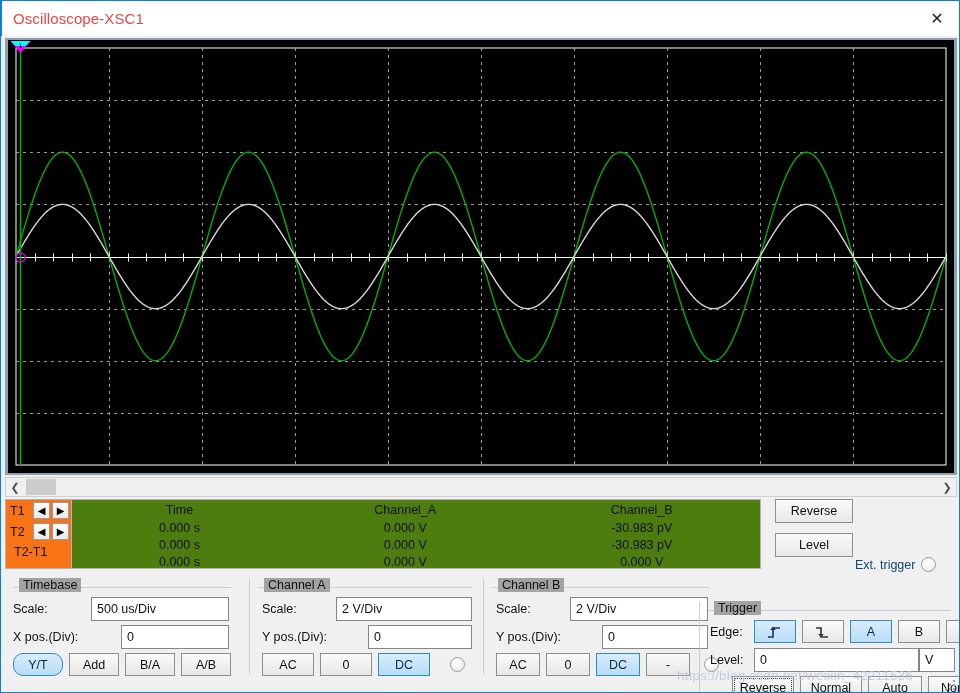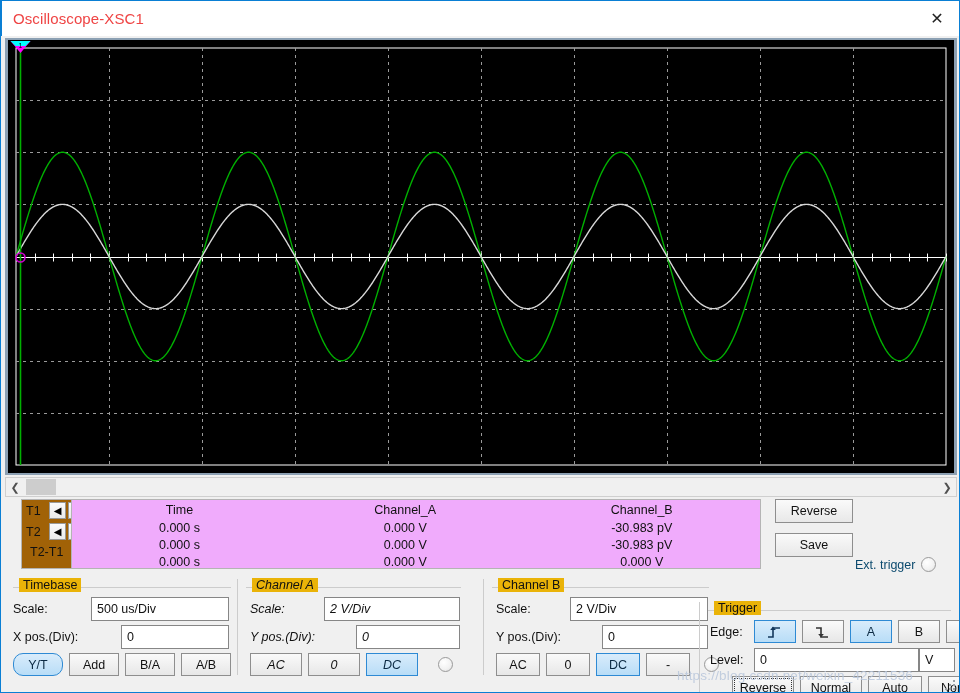--- a/index.html
+++ b/index.html
@@ -80,44 +80,44 @@
     background: #cdcdcd;
     cursor: pointer;
   }
 
   
   .readout-row {
     position: absolute; left: 4px; top: 499px;
     width: 952px; height: 76px;
   }
   .tbox {
-    position: absolute; left: 16px; top: 0;
+    position: absolute; left: 0; top: 0;
     width: 66px; height: 70px;
-    background: #a16207;
+    background: #f97316;
     border: 1px solid #b4b4b4;
     border-right: none;
   }
   .trow {
     display: flex; align-items: center;
     height: 21px; margin-left: 4px;
   }
   .trow .tlbl { font-size: 12.5px; color: #111; width: 26px; }
   .tbtn {
     width: 19px; height: 17px; margin-right: 2px;
     background: linear-gradient(#fbfbfb,#eaeaea);
     border: 1px solid #9a9a9a;
     display: flex; align-items: center; justify-content: center;
     font-size: 10px; color: #000; cursor: pointer;
   }
   .t21 { font-size: 12.5px; color: #111; margin-left: 8px; line-height: 20px; }
 
   .grid-readout {
     position: absolute; left: 66px; top: 0;
     width: 690px; height: 70px;
-    background: #f0abfc;
+    background: #4d7c0f;
     border: 1px solid #b4b4b4;
     padding-top: 2px;
   }
   .grid-readout table {
     width: 100%; border-collapse: collapse;
     font-size: 12.5px; color: #111;
   }
   .grid-readout th {
     font-weight: normal; text-align: center;
     padding: 0 0 1px 0; height: 17px;
@@ -156,21 +156,21 @@
     position: absolute; left: 4px; top: 579px;
     width: 952px; height: 110px;
   }
   .group {
     position: absolute; top: 0; height: 96px;
     border-left: 1px solid #cccccc;
   }
   .group.first { border-left: none; }
   .gtitle {
     position: absolute; left: 14px; top: -1px;
-    font-size: 12.5px; color: #111; background: #eab308;
+    font-size: 12.5px; color: #111; background: #a3a3a3;
     padding: 0 4px;
   }
   .gline {
     position: absolute; left: 8px; top: 8px; right: 6px;
     height: 1px; background: #cccccc;
   }
   .frow {
     position: absolute; display: flex; align-items: center;
   }
   .flabel { font-size: 12.5px; color: #111; }
@@ -360,21 +360,21 @@
             <td>0.000 s</td>
             <td>0.000 V</td>
             <td>0.000 V</td>
           </tr>
         </tbody>
       </table>
     </div>
 
     <div class="side-btns">
       <div class="wbtn">Reverse</div>
-      <div class="wbtn">Save</div>
+      <div class="wbtn">Level</div>
       <div class="ext-trig">
         <span>Ext. trigger</span>
         <span class="radio"></span>
       </div>
     </div>
   </div>
 
   <div class="panels">
 
     <div class="group first" style="left:0; width:232px;">
@@ -389,21 +389,21 @@
         <span class="finput" style="width:108px;">0</span>
       </div>
       <div class="btnrow" style="left:8px; top:74px;">
         <span class="pbtn sel" style="width:50px;border-radius:10px;">Y/T</span>
         <span class="pbtn" style="width:50px;">Add</span>
         <span class="pbtn" style="width:50px;">B/A</span>
         <span class="pbtn" style="width:50px;">A/B</span>
       </div>
     </div>
 
-    <div class="group" style="left:232px; width:230px;font-style:italic;">
+    <div class="group" style="left:244px; width:230px;">
       <div class="gline"></div>
       <div class="gtitle">Channel A</div>
       <div class="frow" style="left:12px; top:18px;">
         <span class="flabel" style="width:74px;">Scale:</span>
         <span class="finput" style="width:136px;">2  V/Div</span>
       </div>
       <div class="frow" style="left:12px; top:46px;">
         <span class="flabel" style="width:106px;">Y pos.(Div):</span>
         <span class="finput" style="width:104px;">0</span>
       </div>

